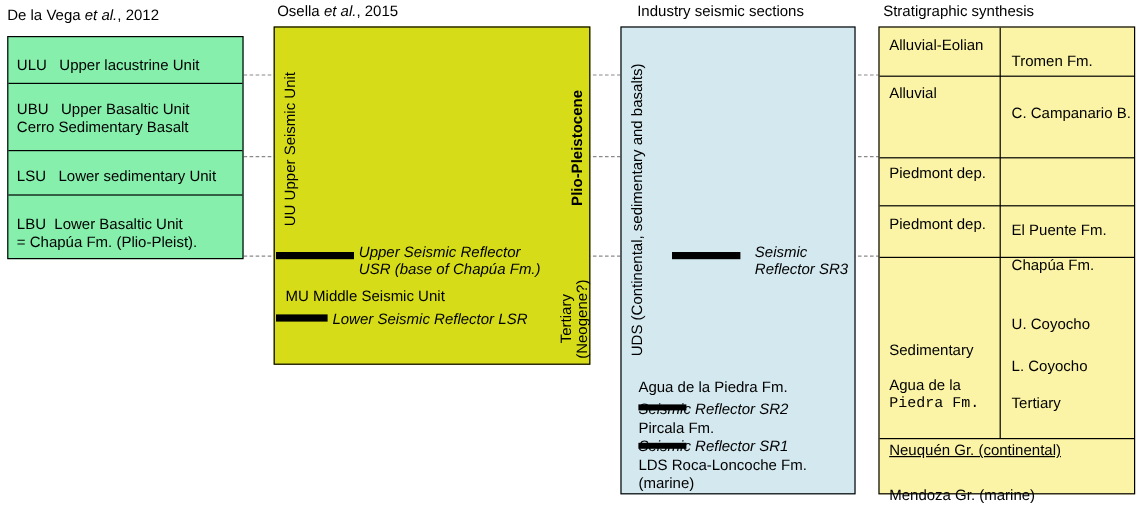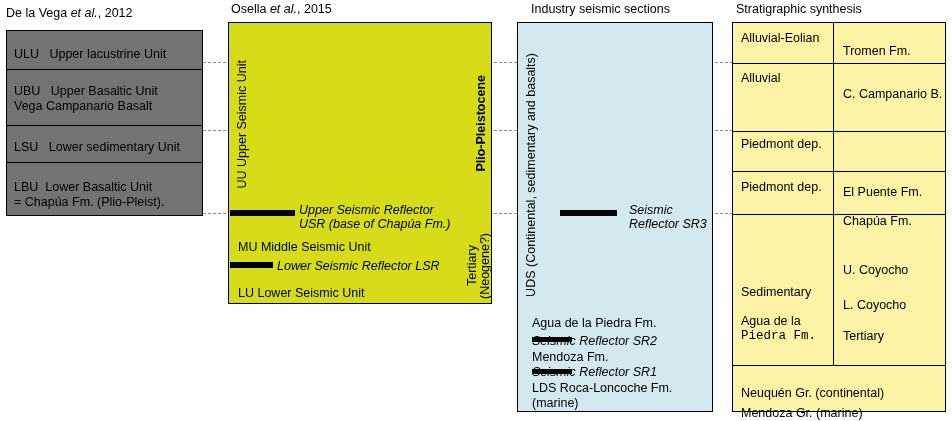--- a/index.html
+++ b/index.html
@@ -18,21 +18,21 @@
     font-size:12.5px;
     color:#000;
     white-space:nowrap;
   }
   .col-title .it{font-style:italic;}
   .panel{position:absolute;box-sizing:border-box;padding-left:40px;}
 
   
   .c1{
     left:6px;top:30px;width:197px;height:186px;
-    background:#737373;border:1px solid #000;
+    background:#86efac;border:1px solid #000;
   }
   .c1 .row{
     position:absolute;left:0;width:100%;
     box-sizing:border-box;
     padding:5px 7px 0 7px;
     font-size:12.5px;line-height:15px;
   }
   .c1 .sep{
     position:absolute;left:0;width:100%;height:0;
     border-top:1px solid #000;
@@ -119,21 +119,21 @@
     <div class="sep" style="top:38px;"></div>
     <div class="sep" style="top:94px;"></div>
     <div class="sep" style="top:131px;"></div>
 
     <div class="row" style="top:11px;">
       <span>ULU</span>&nbsp;&nbsp;&nbsp;<span>Upper lacustrine Unit</span>
     </div>
 
     <div class="row" style="top:48px;">
       <div><span>UBU</span>&nbsp;&nbsp;&nbsp;<span>Upper Basaltic Unit</span></div>
-      <div>Vega Campanario Basalt</div>
+      <div>Cerro Sedimentary Basalt</div>
     </div>
 
     <div class="row" style="top:104px;">
       <span>LSU</span>&nbsp;&nbsp;&nbsp;<span>Lower sedimentary Unit</span>
     </div>
 
     <div class="row" style="top:144px;">
       <div><span>LBU</span>&nbsp;&nbsp;<span>Lower Basaltic Unit</span></div>
       <div>= Chapúa Fm. (Plio-Pleist).</div>
     </div>
@@ -160,40 +160,39 @@
   <div class="lbl it" style="left:299px;top:203px;">
     <div>Upper Seismic Reflector</div>
     <div>USR (base of Chapúa Fm.)</div>
   </div>
 
   <div class="lbl" style="left:238px;top:240px;">MU Middle Seismic Unit</div>
 
   <div class="thickbar" style="left:230px;top:262px;width:43px;height:6px;"></div>
   <div class="lbl it" style="left:277px;top:259px;">Lower Seismic Reflector LSR</div>
 
-  <div class="lbl" style="left:238px;top:286px;">LU Lower Seismic Unit</div>
 
   <div class="panel c3"></div>
 
   <div class="c3-vert">
     <span class="vert">UDS (Continental, sedimentary and basalts)</span>
   </div>
 
   <div class="thickbar" style="left:560px;top:210px;width:57px;height:6px;"></div>
   <div class="lbl it" style="left:629px;top:203px;">
     <div>Seismic</div>
     <div>Reflector SR3</div>
   </div>
 
   <div class="lbl" style="left:532px;top:316px;">Agua de la Piedra Fm.</div>
 
   <div class="thickbar" style="left:532px;top:337px;width:40px;height:5px;"></div>
   <div class="lbl it" style="left:532px;top:334px;">Seismic Reflector SR2</div>
 
-  <div class="lbl" style="left:532px;top:350px;">Mendoza Fm.</div>
+  <div class="lbl" style="left:532px;top:350px;">Pircala Fm.</div>
 
   <div class="thickbar" style="left:532px;top:369px;width:40px;height:5px;"></div>
   <div class="lbl it" style="left:532px;top:365px;">Seismic Reflector SR1</div>
 
   <div class="lbl" style="left:532px;top:381px;">LDS  Roca-Loncoche Fm.</div>
   <div class="lbl" style="left:532px;top:396px;">(marine)</div>
 
   <div class="panel c4">
     <div class="vline" style="left:100px;height:342px;"></div>
     <div class="hline" style="top:40px;"></div>
@@ -211,17 +210,17 @@
     <div class="cell" style="left:8px;top:306px;font-family:Liberation Mono, monospace;">Piedra Fm.</div>
 
     <div class="cell" style="left:110px;top:21px;">Tromen Fm.</div>
     <div class="cell" style="left:110px;top:64px;">C. Campanario B.</div>
     <div class="cell" style="left:110px;top:162px;">El Puente Fm.</div>
     <div class="cell" style="left:110px;top:191px;">Chapúa Fm.</div>
     <div class="cell" style="left:110px;top:240px;">U. Coyocho</div>
     <div class="cell" style="left:110px;top:275px;">L. Coyocho</div>
     <div class="cell" style="left:110px;top:306px;">Tertiary</div>
 
-    <div class="cell" style="left:8px;top:363px;">Neuquén Gr. (continental)</div>
+    <div class="cell" style="left:8px;top:345px;text-decoration:underline;">Neuquén Gr. (continental)</div>
     <div class="cell" style="left:8px;top:383px;">Mendoza Gr. (marine)</div>
   </div>
 
 </div>
 
 </body></html>

